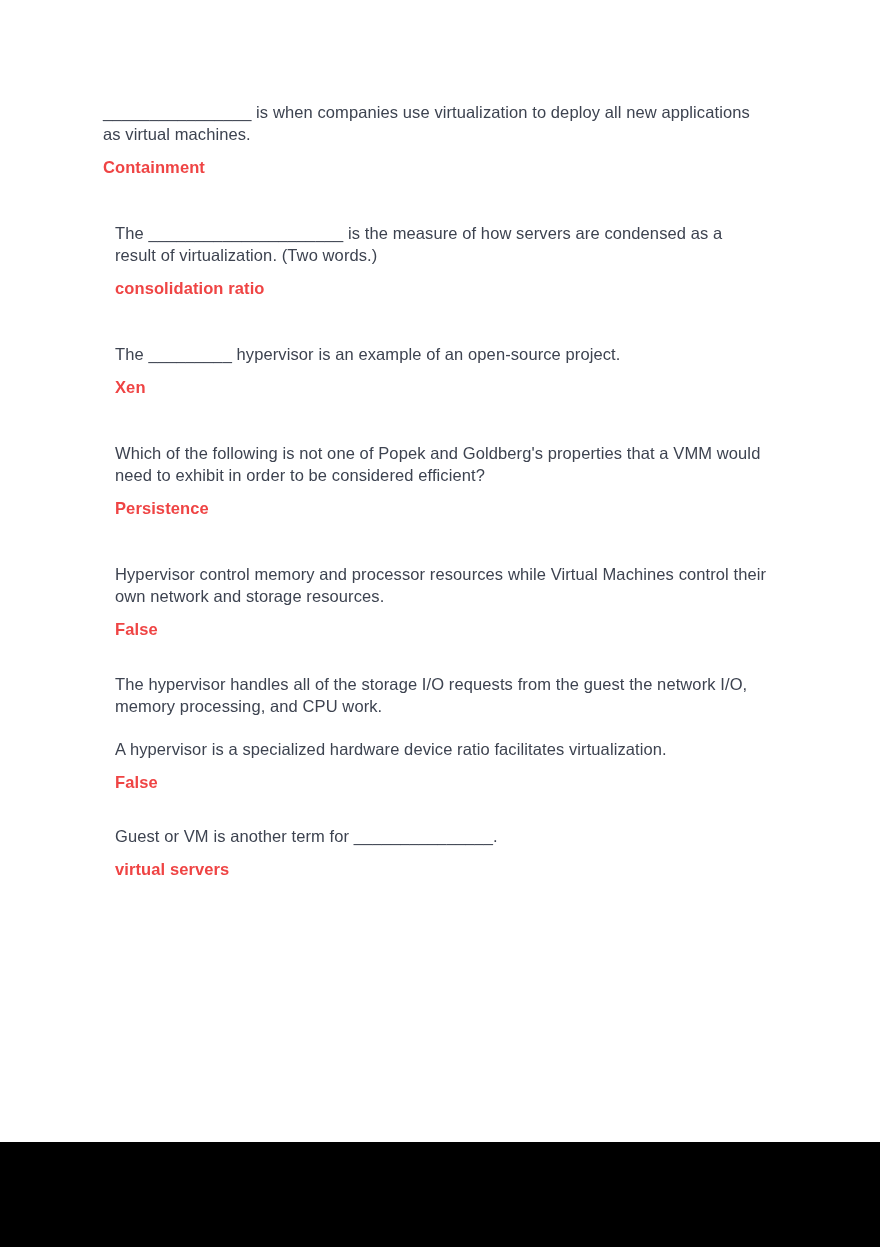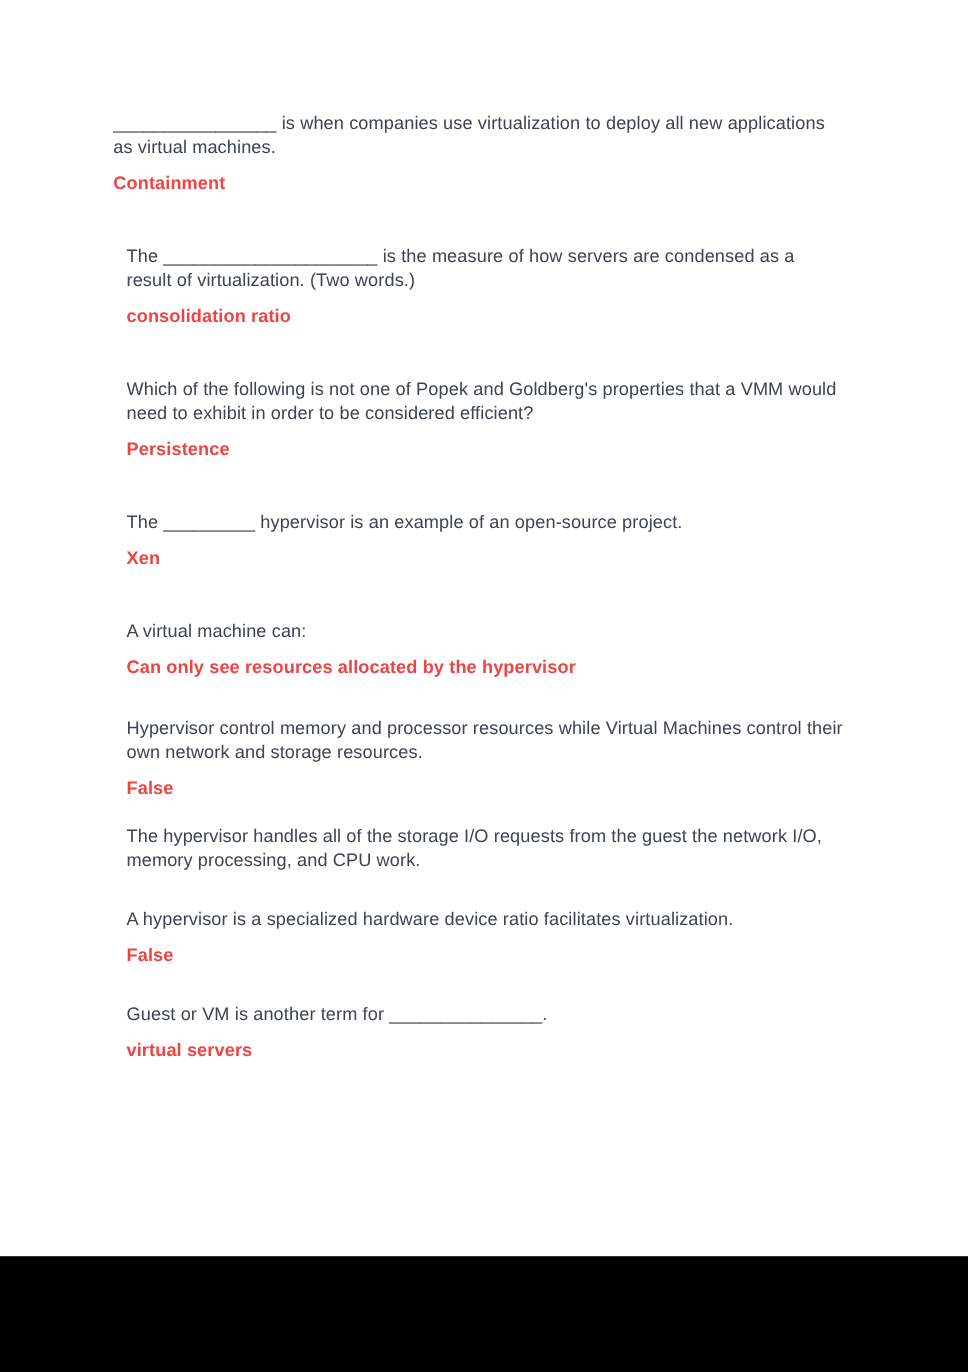--- a/index.html
+++ b/index.html
@@ -60,34 +60,30 @@
     <p class="a">Containment</p>
   </div>
 
   <div class="card">
     <p class="q">The _____________________ is the measure of how servers are condensed as a
 result of virtualization. (Two words.)</p>
     <p class="a">consolidation ratio</p>
   </div>
 
   <div class="card">
+    <p class="q">The _________ hypervisor is an example of an open-source project.</p>
+    <p class="a">Xen</p>
+  </div>
+
+  <div class="card">
     <p class="q">Which of the following is not one of Popek and Goldberg's properties that a VMM would
 need to exhibit in order to be considered efficient?</p>
     <p class="a">Persistence</p>
   </div>
 
-  <div class="card">
-    <p class="q">The _________ hypervisor is an example of an open-source project.</p>
-    <p class="a">Xen</p>
-  </div>
-
-  <div class="card">
-    <p class="q">A virtual machine can:</p>
-    <p class="a">Can only see resources allocated by the hypervisor</p>
-  </div>
 
   <div class="card">
     <p class="q">Hypervisor control memory and processor resources while Virtual Machines control their
 own network and storage resources.</p>
     <p class="a">False</p>
   </div>
 
   <div class="card">
     <p class="q">The hypervisor handles all of the storage I/O requests from the guest the network I/O,
 memory processing, and CPU work.</p>

